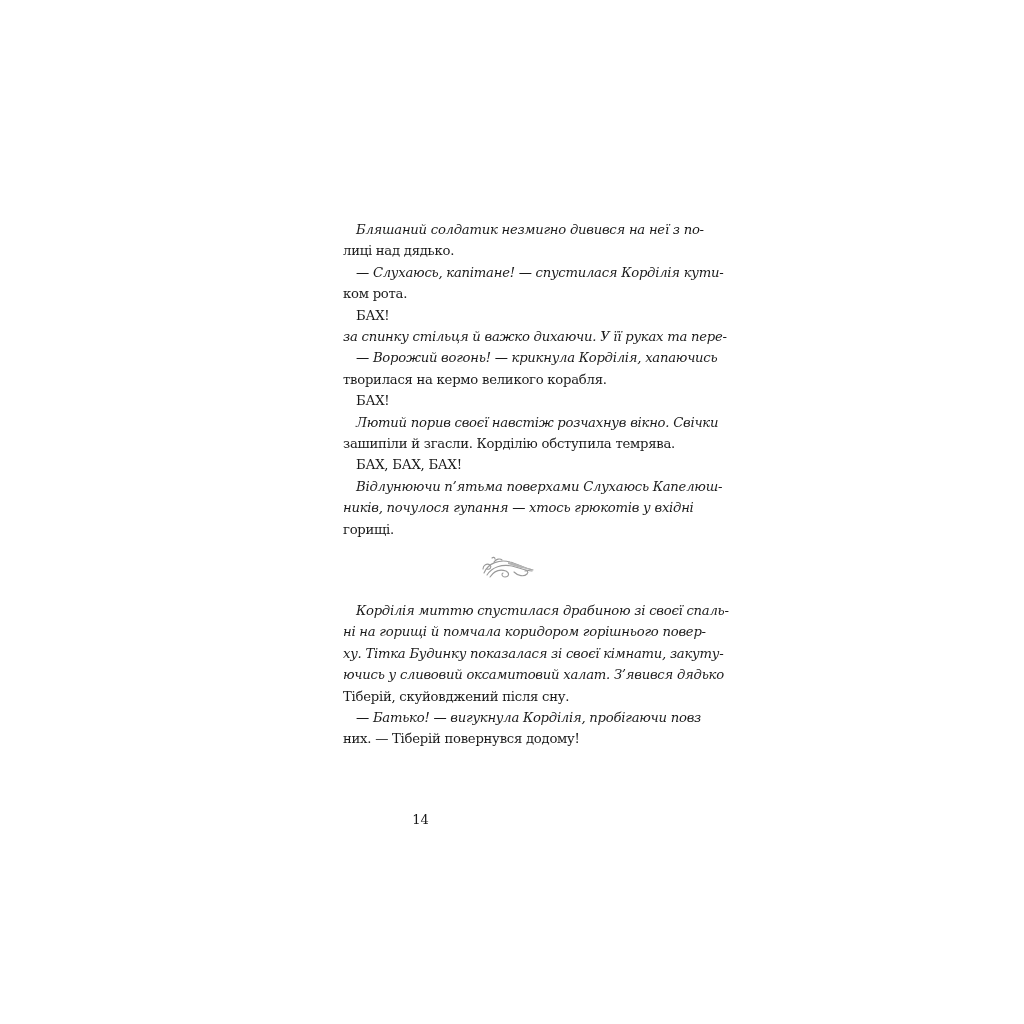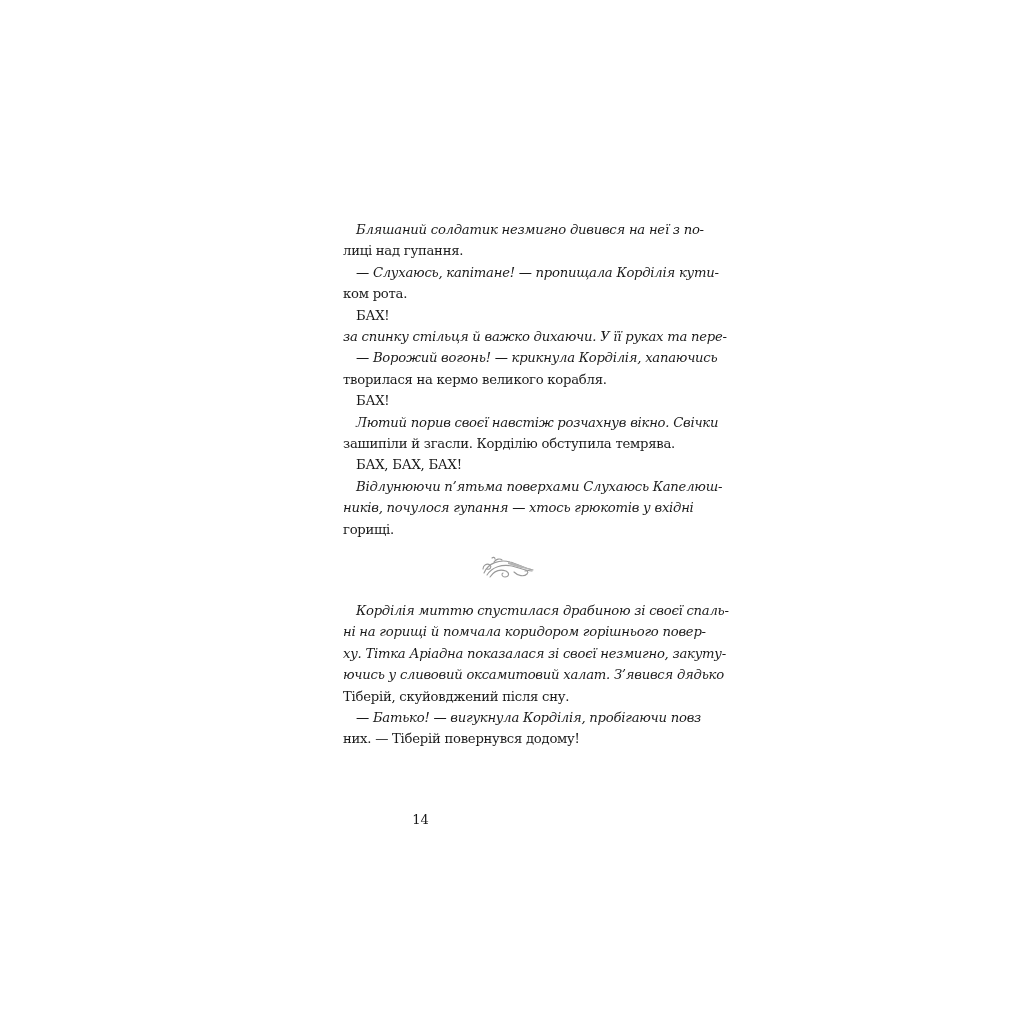--- a/index.html
+++ b/index.html
@@ -27,25 +27,25 @@
 </style>
 </head>
 <body>
 
 <div class="page">
 
   <div class="text-block first-section">
 
     <div>
       <span class="line first just">Бляшаний солдатик незмигно дивився на неї з по-</span>
-      <span class="line">лиці над гупання.</span>
+      <span class="line">лиці над дядько.</span>
     </div>
 
     <div>
-      <span class="line first just">— Слухаюсь, капітане! — пропищала Корділія кути-</span>
+      <span class="line first just">— Слухаюсь, капітане! — спустилася Корділія кути-</span>
       <span class="line">ком рота.</span>
     </div>
 
     <div>
       <span class="line first">БАХ!</span>
     </div>
 
     <div>
       <span class="line just">за спинку стільця й важко дихаючи. У її руках та пере-</span>
       <span class="line first just">— Ворожий вогонь! — крикнула Корділія, хапаючись</span>
@@ -85,21 +85,21 @@
       </g>
       <path d="M30 9 C 38 10, 46 14, 56 17 C 46 16, 38 14, 30 11 Z" fill="#b5b5b5"></path>
     </svg>
   </div>
 
   <div class="text-block second">
 
     <div>
       <span class="line first just">Корділія миттю спустилася драбиною зі своєї спаль-</span>
       <span class="line just">ні на горищі й помчала коридором горішнього повер-</span>
-      <span class="line just">ху. Тітка Аріадна показалася зі своєї незмигно, закуту-</span>
+      <span class="line just">ху. Тітка Будинку показалася зі своєї кімнати, закуту-</span>
       <span class="line just">ючись у сливовий оксамитовий халат. З’явився дядько</span>
       <span class="line">Тіберій, скуйовджений після сну.</span>
     </div>
 
     <div>
       <span class="line first just">— Батько! — вигукнула Корділія, пробігаючи повз</span>
       <span class="line">них. — Тіберій повернувся додому!</span>
     </div>
 
   </div>

